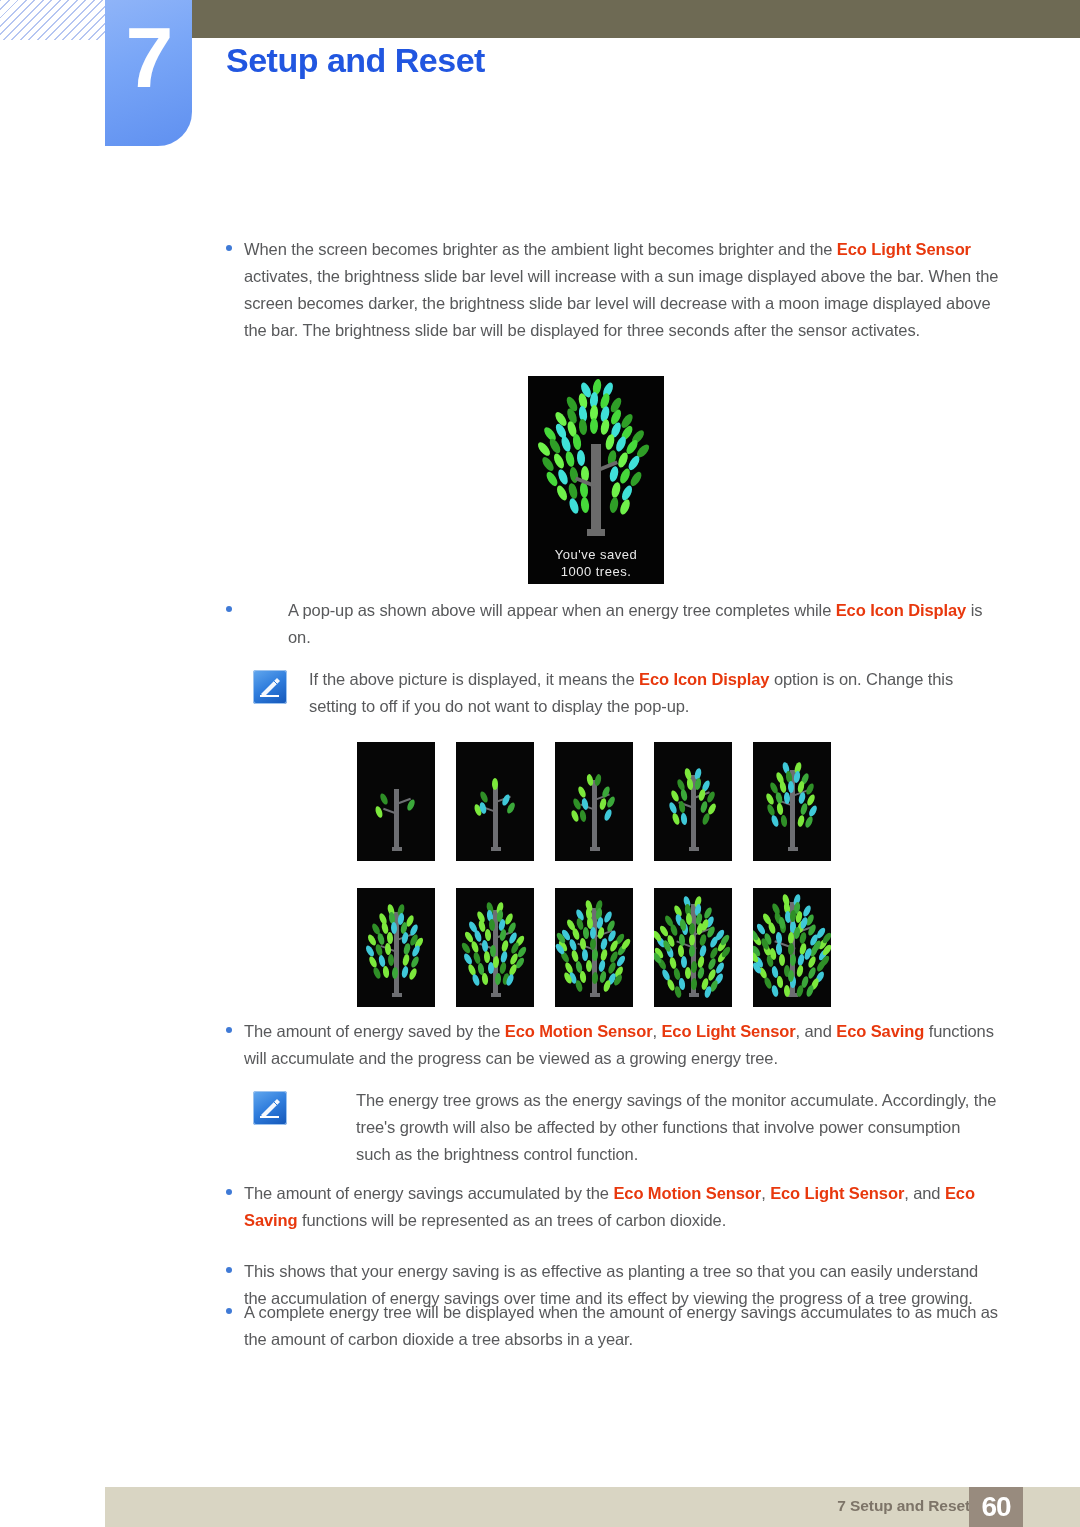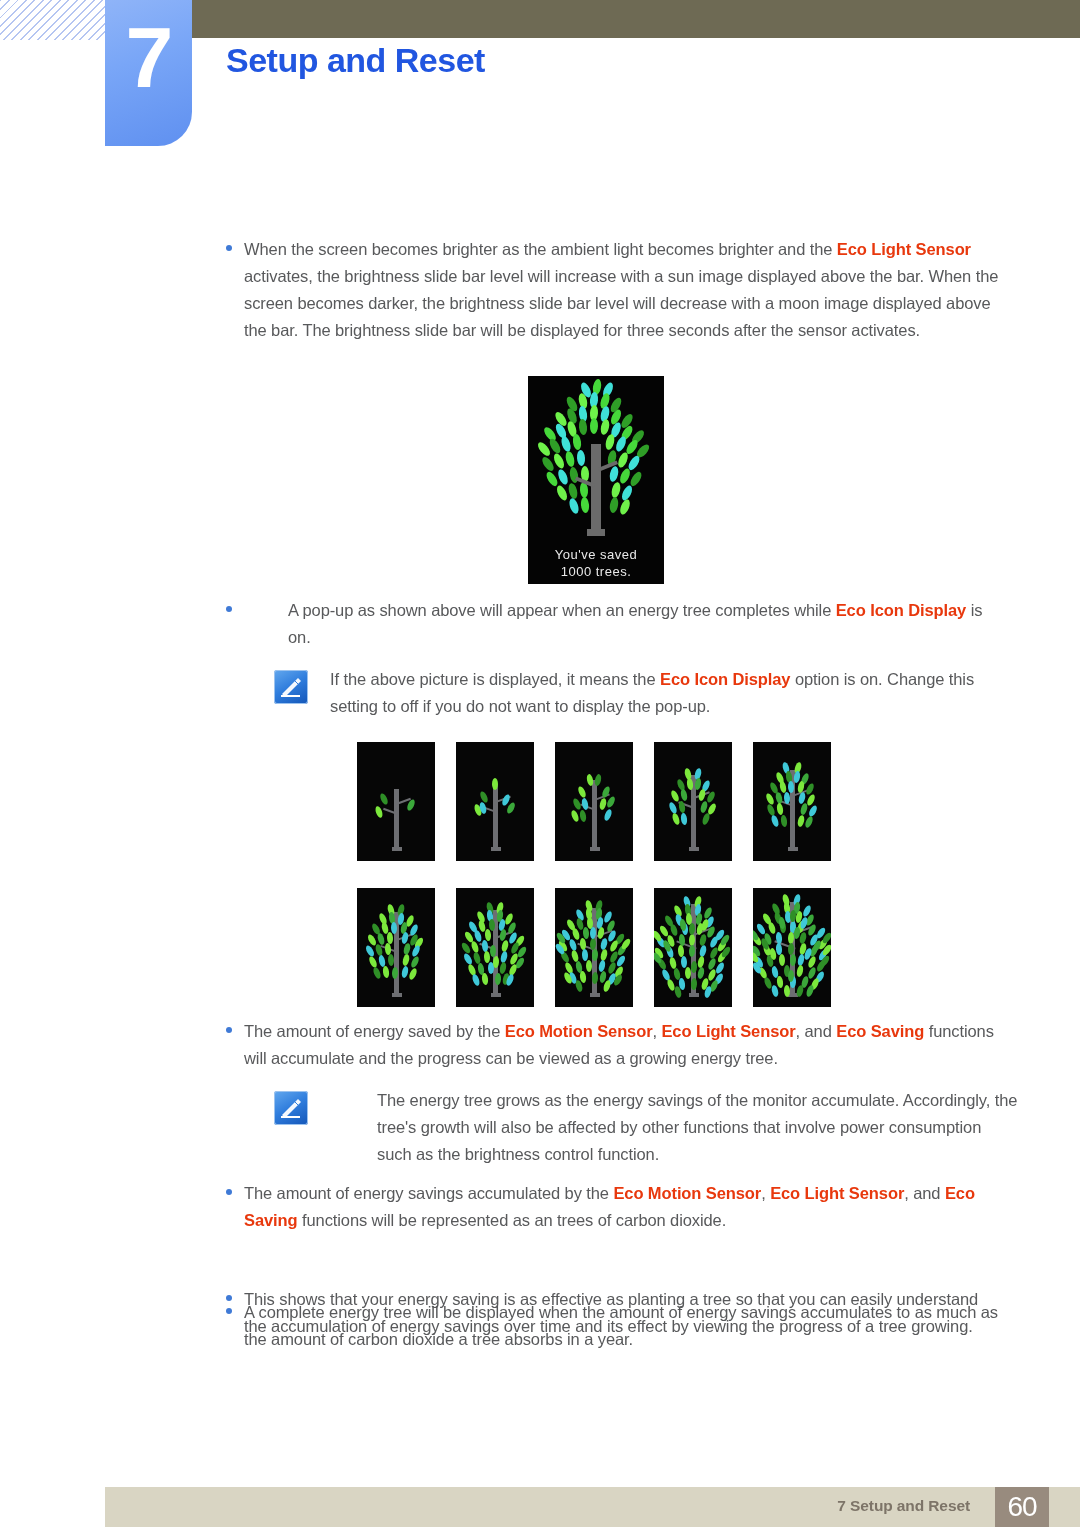--- a/index.html
+++ b/index.html
@@ -87,21 +87,21 @@
     line-height: 27px;
     color: #58595b;
     letter-spacing: -0.1px;
   }
   .kw { color: #e8380d; font-weight: bold; }
 
   
   .note-row {
     position: absolute;
     display: flex;
-    left: 274px;
+    left: 253px;
     width: 745px;
   }
   .note-icon {
     flex: 0 0 34px;
     width: 34px; height: 34px;
     margin-right: 22px;
     margin-top: 4px;
     border-radius: 3px;
     background: linear-gradient(150deg, #63a8ee 0%, #2f7ddd 48%, #1456b8 100%);
     position: relative;
@@ -190,26 +190,25 @@
     color: #7d7468;
     letter-spacing: -0.1px;
   }
   .footer-page {
     position: absolute;
     left: 969px; top: 1487px;
     width: 54px; height: 40px;
     background: #988b7e;
     color: #ffffff;
     font-size: 28px;
-    font-weight: normal;
+    font-weight: bold;
     display: flex;
     align-items: center;
     justify-content: center;
     letter-spacing: -1px;
-    margin-left: 26px;
   }
 </style>
 </head>
 <body>
 
 <div class="hatch"></div>
 <div class="olive-bar"></div>
 <div class="chapter-badge">
   <div class="chapter-num">7</div>
 </div>
@@ -747,21 +746,21 @@
     <div class="bullet-text"><span>The amount of energy savings accumulated by the </span><span class="kw">Eco Motion Sensor</span><span>, </span><span class="kw">Eco Light Sensor</span><span>, and </span><span class="kw">Eco Saving</span><span> functions will be represented as an trees of carbon dioxide.</span></div>
   </div>
 
   <div class="bullet-row" style="top:1299px;justify-content:center;">
     <div class="bullet-dot">
         <i></i>
       </div>
     <div class="bullet-text">A complete energy tree will be displayed when the amount of energy savings accumulates to as much as the amount of carbon dioxide a tree absorbs in a year.</div>
   </div>
 
-  <div class="bullet-row" style="top:1286px;">
+  <div class="bullet-row" style="top:1258px;">
     <div class="bullet-dot">
         <i></i>
       </div>
     <div class="bullet-text">This shows that your energy saving is as effective as planting a tree so that you can easily understand the accumulation of energy savings over time and its effect by viewing the progress of a tree growing.</div>
   </div>
 
 </div>
 
 <div class="footer-bar"></div>
 <div class="footer-label">7 Setup and Reset</div>

